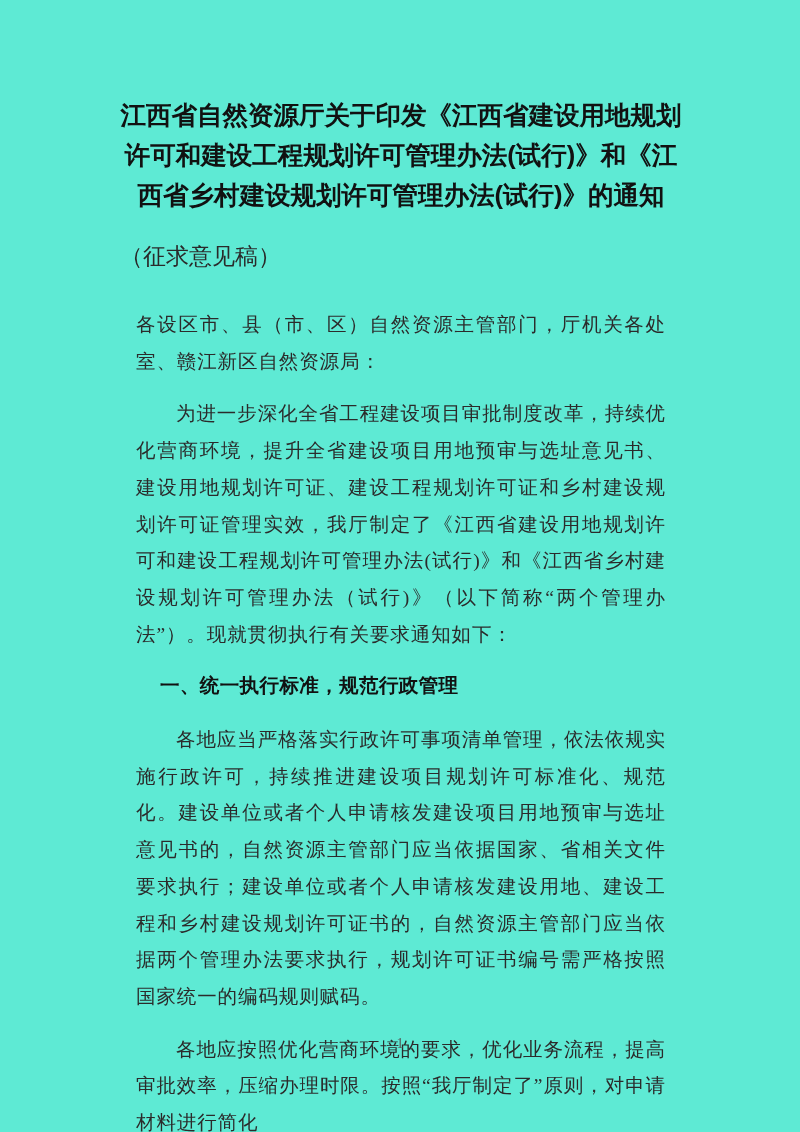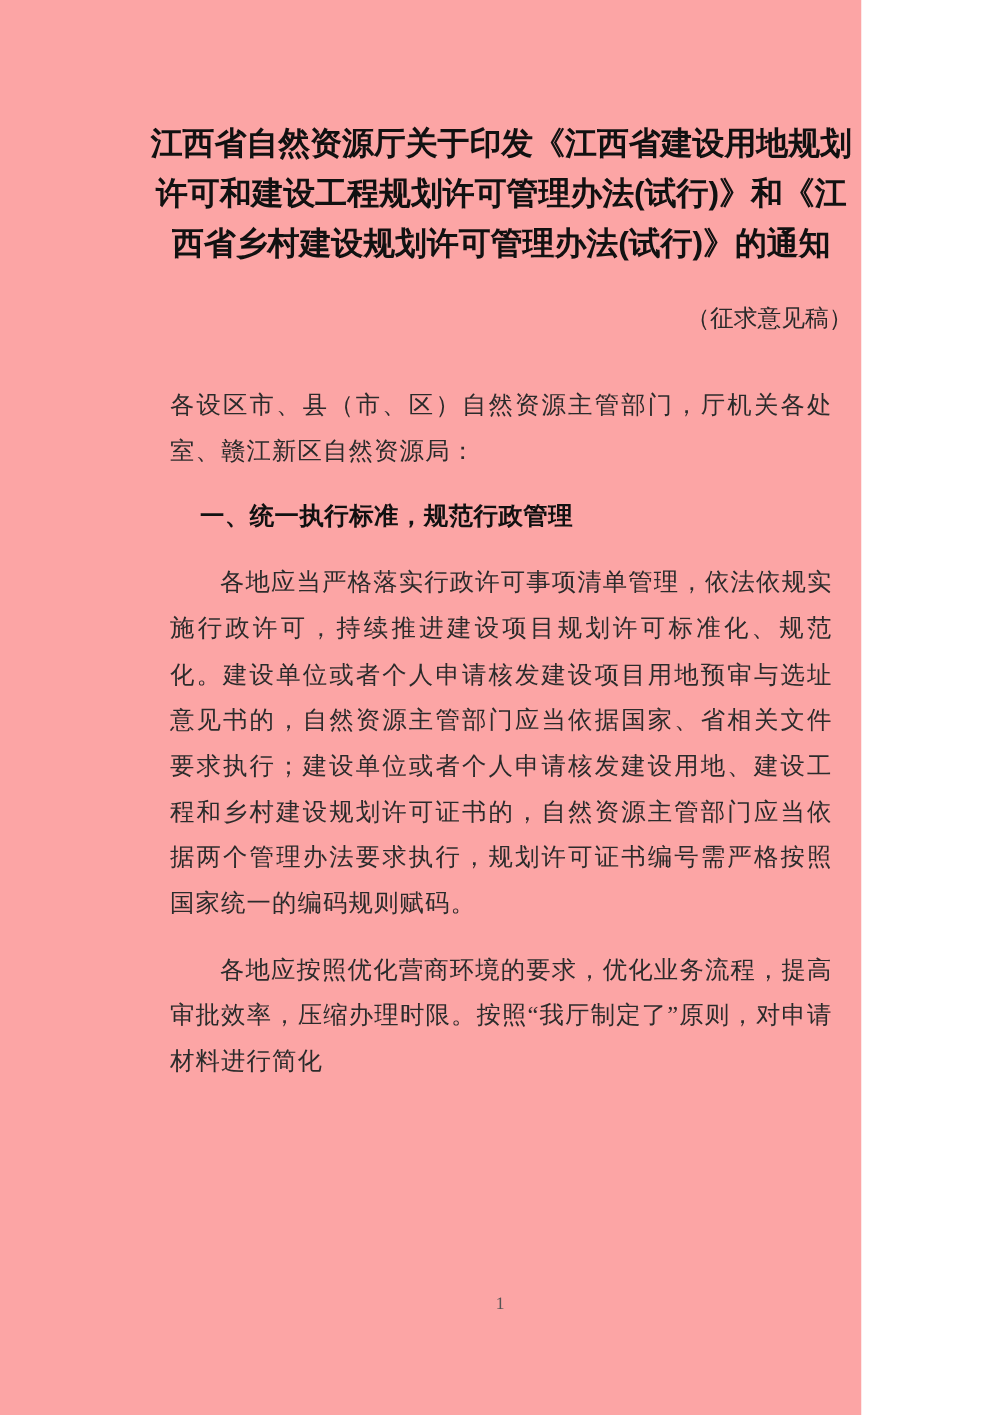--- a/index.html
+++ b/index.html
@@ -14,23 +14,23 @@
     overflow: hidden;
     font-family: "Liberation Serif", "DejaVu Serif", serif;
     color: #1a1a1a;
     -webkit-font-smoothing: antialiased;
   }
 
   .page {
     position: absolute;
     left: 0;
     top: 0;
-    width: 689px;
+    width: 800px;
     height: 1132px;
-    background: #fca5a5;
+    background: #5eead4;
   }
 
   .content {
     position: absolute;
     left: 120px;
     top: 0;
     width: 562px;
   }
 
   
@@ -44,23 +44,23 @@
     text-align: center;
     letter-spacing: 0px;
     color: #111111;
     word-break: break-all;
   }
 
   .doc-subtitle {
     margin: 0;
     padding-top: 26px;
     font-family: "Liberation Sans", "DejaVu Sans", sans-serif;
-    font-size: 19px;
+    font-size: 23px;
     line-height: 30px;
-    text-align: right;
+    text-align: left;
     color: #2a2a2a;
   }
 
   
   .body-block {
     padding-top: 20px;
   }
 
   p.para {
     margin: 16px;
@@ -109,20 +109,21 @@
   <div class="content">
 
     <h1 class="doc-title">江西省自然资源厅关于印发《江西省建设用地规划许可和建设工程规划许可管理办法(试行)》和《江西省乡村建设规划许可管理办法(试行)》的通知</h1>
 
     <div class="doc-subtitle">（征求意见稿）</div>
 
     <div class="body-block">
 
       <p class="para">各设区市、县（市、区）自然资源主管部门，厅机关各处室、赣江新区自然资源局：</p>
 
+      <p class="para indent">为进一步深化全省工程建设项目审批制度改革，持续优化营商环境，提升全省建设项目用地预审与选址意见书、建设用地规划许可证、建设工程规划许可证和乡村建设规划许可证管理实效，我厅制定了《江西省建设用地规划许可和建设工程规划许可管理办法(试行)》和《江西省乡村建设规划许可管理办法（试行)》（以下简称“两个管理办法”）。现就贯彻执行有关要求通知如下：</p>
 
       <h2 class="section-head">一、统一执行标准，规范行政管理</h2>
 
       <p class="para indent">各地应当严格落实行政许可事项清单管理，依法依规实施行政许可，持续推进建设项目规划许可标准化、规范化。建设单位或者个人申请核发建设项目用地预审与选址意见书的，自然资源主管部门应当依据国家、省相关文件要求执行；建设单位或者个人申请核发建设用地、建设工程和乡村建设规划许可证书的，自然资源主管部门应当依据两个管理办法要求执行，规划许可证书编号需严格按照国家统一的编码规则赋码。</p>
 
 
       <p class="para indent">各地应按照优化营商环境的要求，优化业务流程，提高审批效率，压缩办理时限。按照“我厅制定了”原则，对申请材料进行简化</p>
 
     </div>
   </div>

